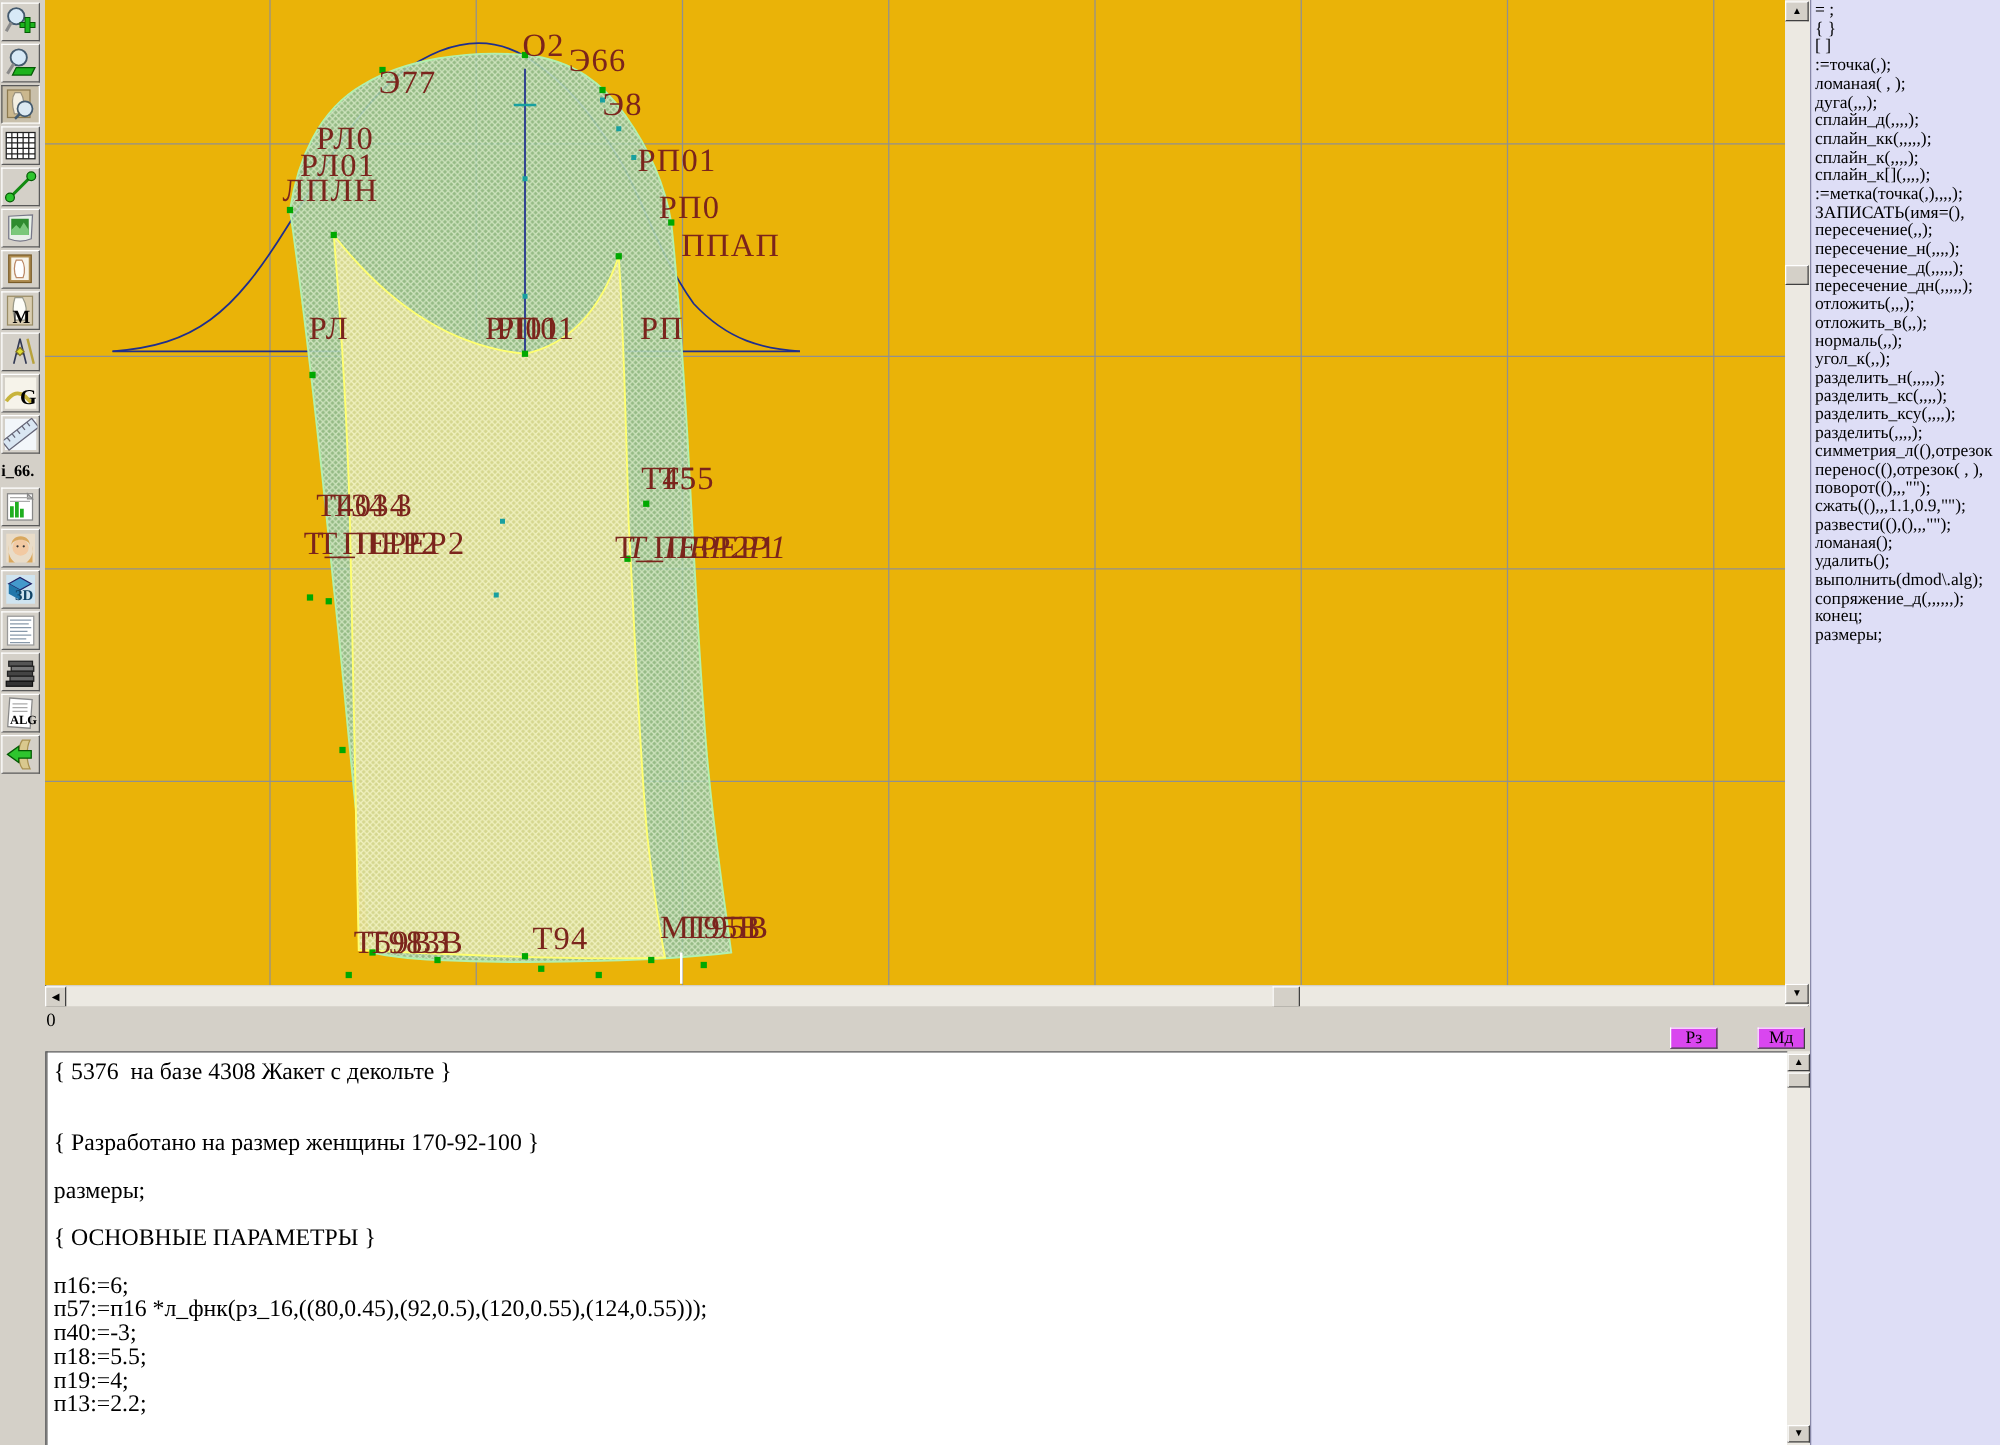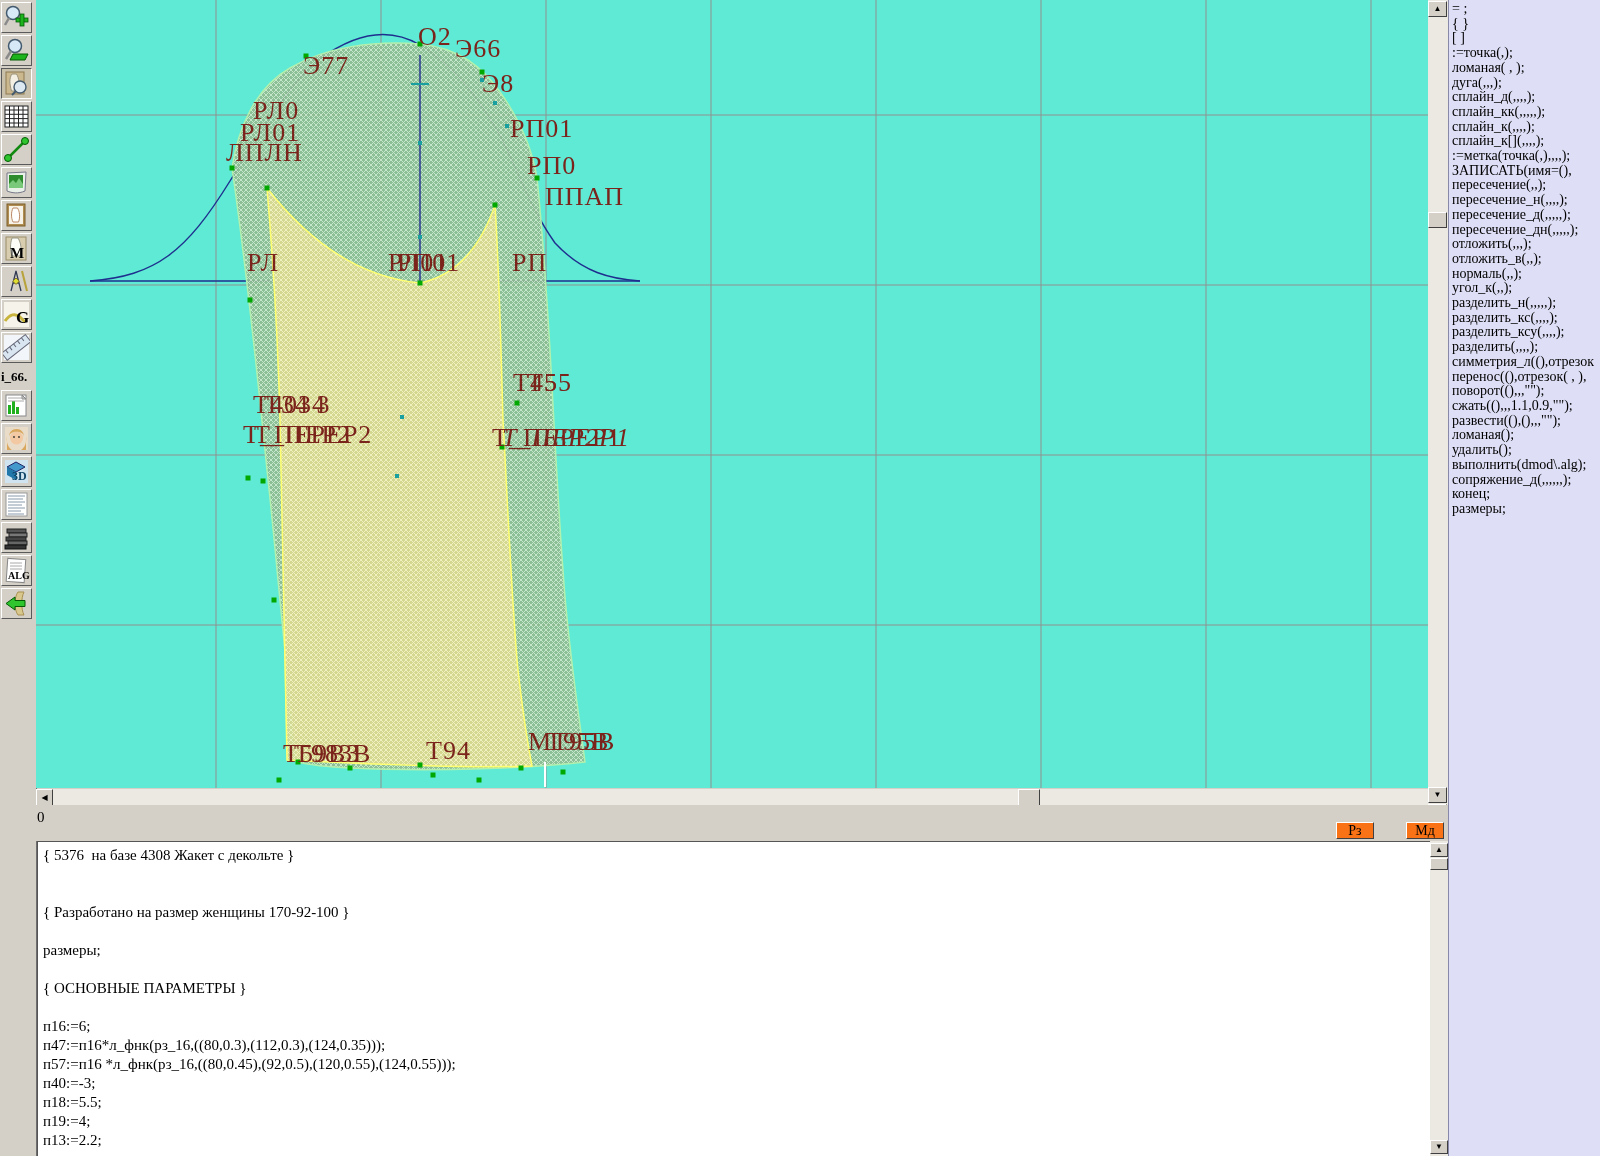--- a/index.html
+++ b/index.html
@@ -13,48 +13,48 @@
       border:1px solid;border-color:#ffffff #5a5a5a #5a5a5a #ffffff;
       display:flex;align-items:center;justify-content:center;box-sizing:border-box;}
   .tb.pressed{border-color:#5a5a5a #ffffff #ffffff #5a5a5a;background:#c9c0ab;}
   .tb svg{display:block;}
   .tb-label{display:block;width:35px;text-align:left;padding-left:1px;
             font-size:13px;font-weight:bold;color:#000;margin:6px 0 5px 0;
             font-family:"Liberation Serif",serif;}
 
   
   #canvas{position:absolute;left:36px;top:0;width:1392px;height:788px;
-          background:#5eead4;overflow:hidden;}
+          background:#eab308;overflow:hidden;}
   #label-layer{position:absolute;left:0;top:0;width:100%;height:100%;}
   .lab{position:absolute;font-size:26px;line-height:26px;color:#7b241c;
        white-space:pre;letter-spacing:1px;font-family:"Liberation Serif",serif;}
 
   
   .track{position:absolute;background:#ece9e2;}
   .sbtn{position:absolute;background:#d4d0c8;border:1px solid;
         border-color:#ffffff #404040 #404040 #ffffff;box-sizing:border-box;
         display:flex;align-items:center;justify-content:center;
         font-size:8px;color:#000;line-height:1;}
   .thumb{position:absolute;background:#d4d0c8;border:1px solid;
          border-color:#ffffff #404040 #404040 #ffffff;box-sizing:border-box;}
 
   
   #statusrow{position:absolute;left:0;top:805px;width:1448px;height:36px;
              background:#d4d0c8;}
   #status-zero{position:absolute;left:37px;top:4px;font-size:15px;color:#000;}
-  .mbtn{position:absolute;top:17px;height:17px;background:#f97316;
+  .mbtn{position:absolute;top:17px;height:17px;background:#d946ef;
         border:1px solid;border-color:#ffffff #404040 #404040 #ffffff;
         font-size:14px;font-family:"Liberation Serif",serif;text-align:center;
         line-height:15px;box-sizing:border-box;}
 
   
   #editor{position:absolute;left:37px;top:841px;width:1393px;height:315px;
           background:#ffffff;border-top:1px solid #555;border-left:1px solid #555;
           padding:5px 0 0 5px;box-sizing:border-box;overflow:hidden;}
-  .eline{height:19px;font-size:15px;white-space:pre;color:#000;}
+  .eline{height:19px;font-size:19px;white-space:pre;color:#000;}
 
   
   #panel{position:absolute;left:1448px;top:0;width:152px;height:1156px;
          background:#dedef6;border-left:1px solid #8888a8;box-sizing:border-box;
          padding:2px 0 0 3px;overflow:hidden;}
   .cmd{font-size:14px;line-height:14.7px;color:#000;white-space:pre;cursor:default;}
 </style>
 </head>
 <body>
 
@@ -361,21 +361,20 @@
       <div class="eline">{ 5376  на базе 4308 Жакет с декольте }</div>
       <div class="eline"></div>
       <div class="eline"></div>
       <div class="eline">{ Разработано на размер женщины 170-92-100 }</div>
       <div class="eline"></div>
       <div class="eline">размеры;</div>
       <div class="eline"></div>
       <div class="eline">{ ОСНОВНЫЕ ПАРАМЕТРЫ }</div>
       <div class="eline"></div>
       <div class="eline">п16:=6;</div>
-      <div class="eline">п47:=п16*л_фнк(рз_16,((80,0.3),(112,0.3),(124,0.35)));</div>
       <div class="eline">п57:=п16 *л_фнк(рз_16,((80,0.45),(92,0.5),(120,0.55),(124,0.55)));</div>
       <div class="eline">п40:=-3;</div>
       <div class="eline">п18:=5.5;</div>
       <div class="eline">п19:=4;</div>
       <div class="eline">п13:=2.2;</div>
     </div>
 </div>
 
 <div class="track" style="left:1430px;top:841px;width:18px;height:315px;"></div>
 <div class="sbtn" style="left:1430px;top:843px;width:18px;height:14px;">▲</div>

